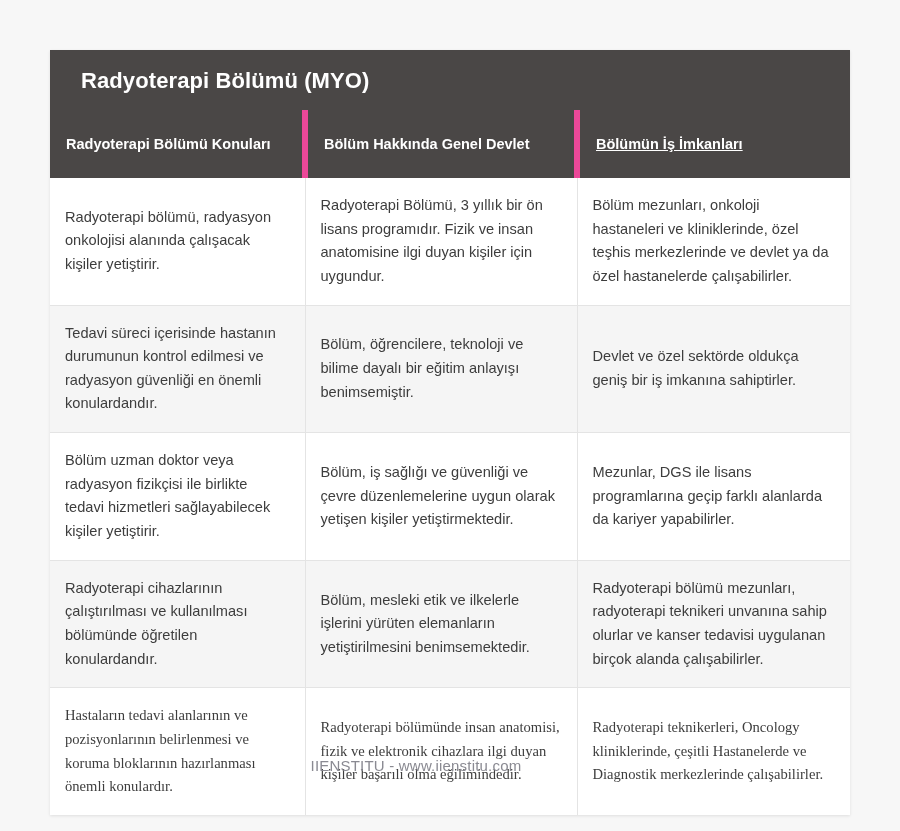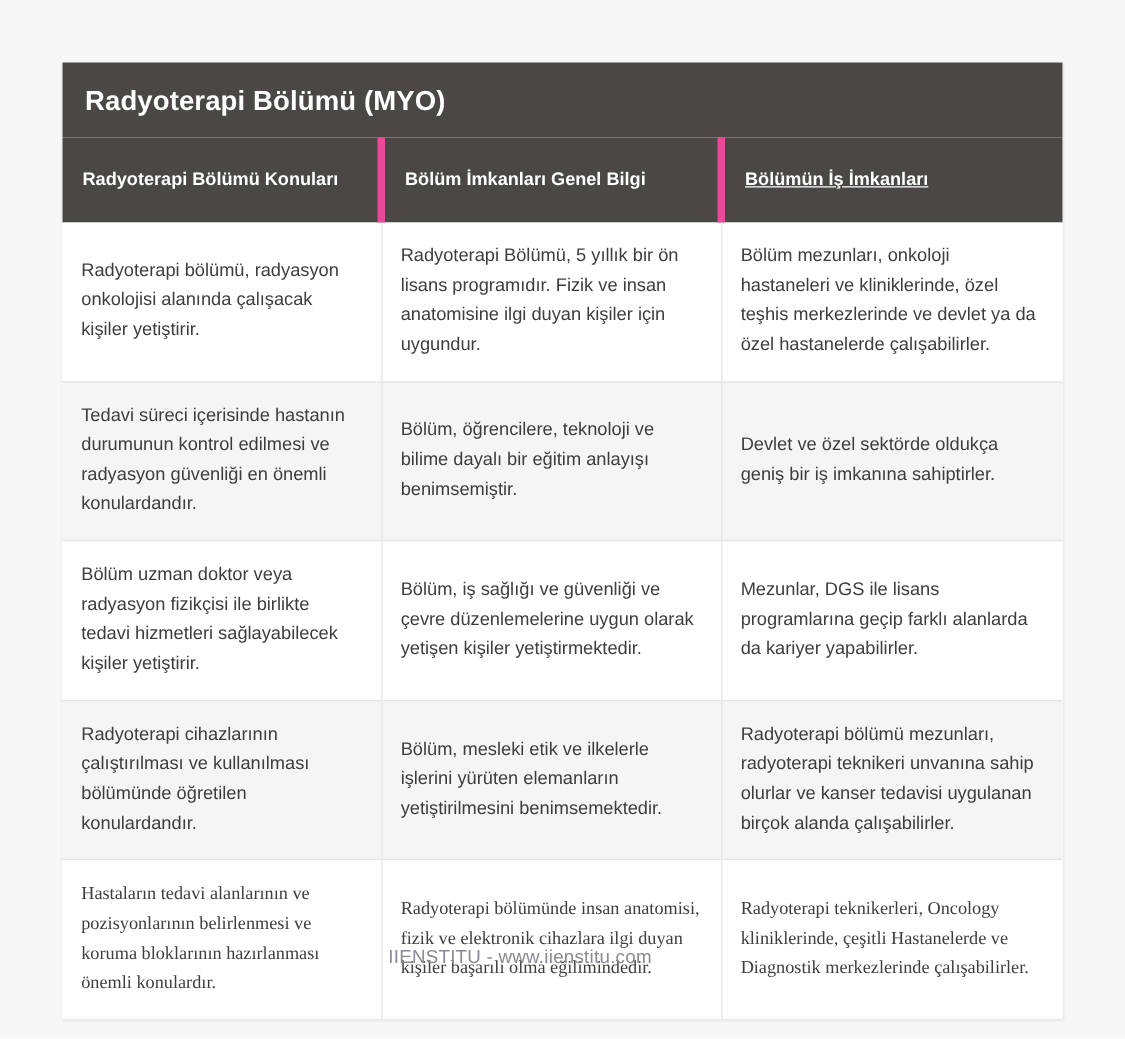--- a/index.html
+++ b/index.html
@@ -31,21 +31,21 @@
     background: #ffffff;
     box-shadow: 0 1px 3px rgba(0,0,0,0.10);
   }
 
   .card-title {
     background: #4a4746;
     color: #ffffff;
     font-size: 22px;
     font-weight: bold;
     letter-spacing: 0.1px;
-    padding: 22px 18px 20px 18px;
+    padding: 22px 18px 20px 31px;
     line-height: 1.15;
     box-sizing: border-box;
     height: 60px;
     display: flex;
     align-items: center;
   }
 
   table.info-table {
     border-collapse: collapse;
     width: 800px;
@@ -123,28 +123,28 @@
 
     <table class="info-table">
       <colgroup>
         <col class="col-1">
         <col class="col-2">
         <col class="col-3">
       </colgroup>
       <thead>
         <tr>
           <th>Radyoterapi Bölümü Konuları</th>
-          <th>Bölüm İmkanları Genel Bilgi</th>
+          <th>Bölüm Hakkında Genel Devlet</th>
           <th>Bölümün İş İmkanları</th>
         </tr>
       </thead>
       <tbody>
         <tr class="plain">
           <td>Radyoterapi bölümü, radyasyon onkolojisi alanında çalışacak kişiler yetiştirir.</td>
-          <td>Radyoterapi Bölümü, 5 yıllık bir ön lisans programıdır. Fizik ve insan anatomisine ilgi duyan kişiler için uygundur.</td>
+          <td>Radyoterapi Bölümü, 3 yıllık bir ön lisans programıdır. Fizik ve insan anatomisine ilgi duyan kişiler için uygundur.</td>
           <td>Bölüm mezunları, onkoloji hastaneleri ve kliniklerinde, özel teşhis merkezlerinde ve devlet ya da özel hastanelerde çalışabilirler.</td>
         </tr>
         <tr class="stripe">
           <td>Tedavi süreci içerisinde hastanın durumunun kontrol edilmesi ve radyasyon güvenliği en önemli konulardandır.</td>
           <td>Bölüm, öğrencilere, teknoloji ve bilime dayalı bir eğitim anlayışı benimsemiştir.</td>
           <td>Devlet ve özel sektörde oldukça geniş bir iş imkanına sahiptirler.</td>
         </tr>
         <tr class="plain">
           <td>Bölüm uzman doktor veya radyasyon fizikçisi ile birlikte tedavi hizmetleri sağlayabilecek kişiler yetiştirir.</td>
           <td>Bölüm, iş sağlığı ve güvenliği ve çevre düzenlemelerine uygun olarak yetişen kişiler yetiştirmektedir.</td>

